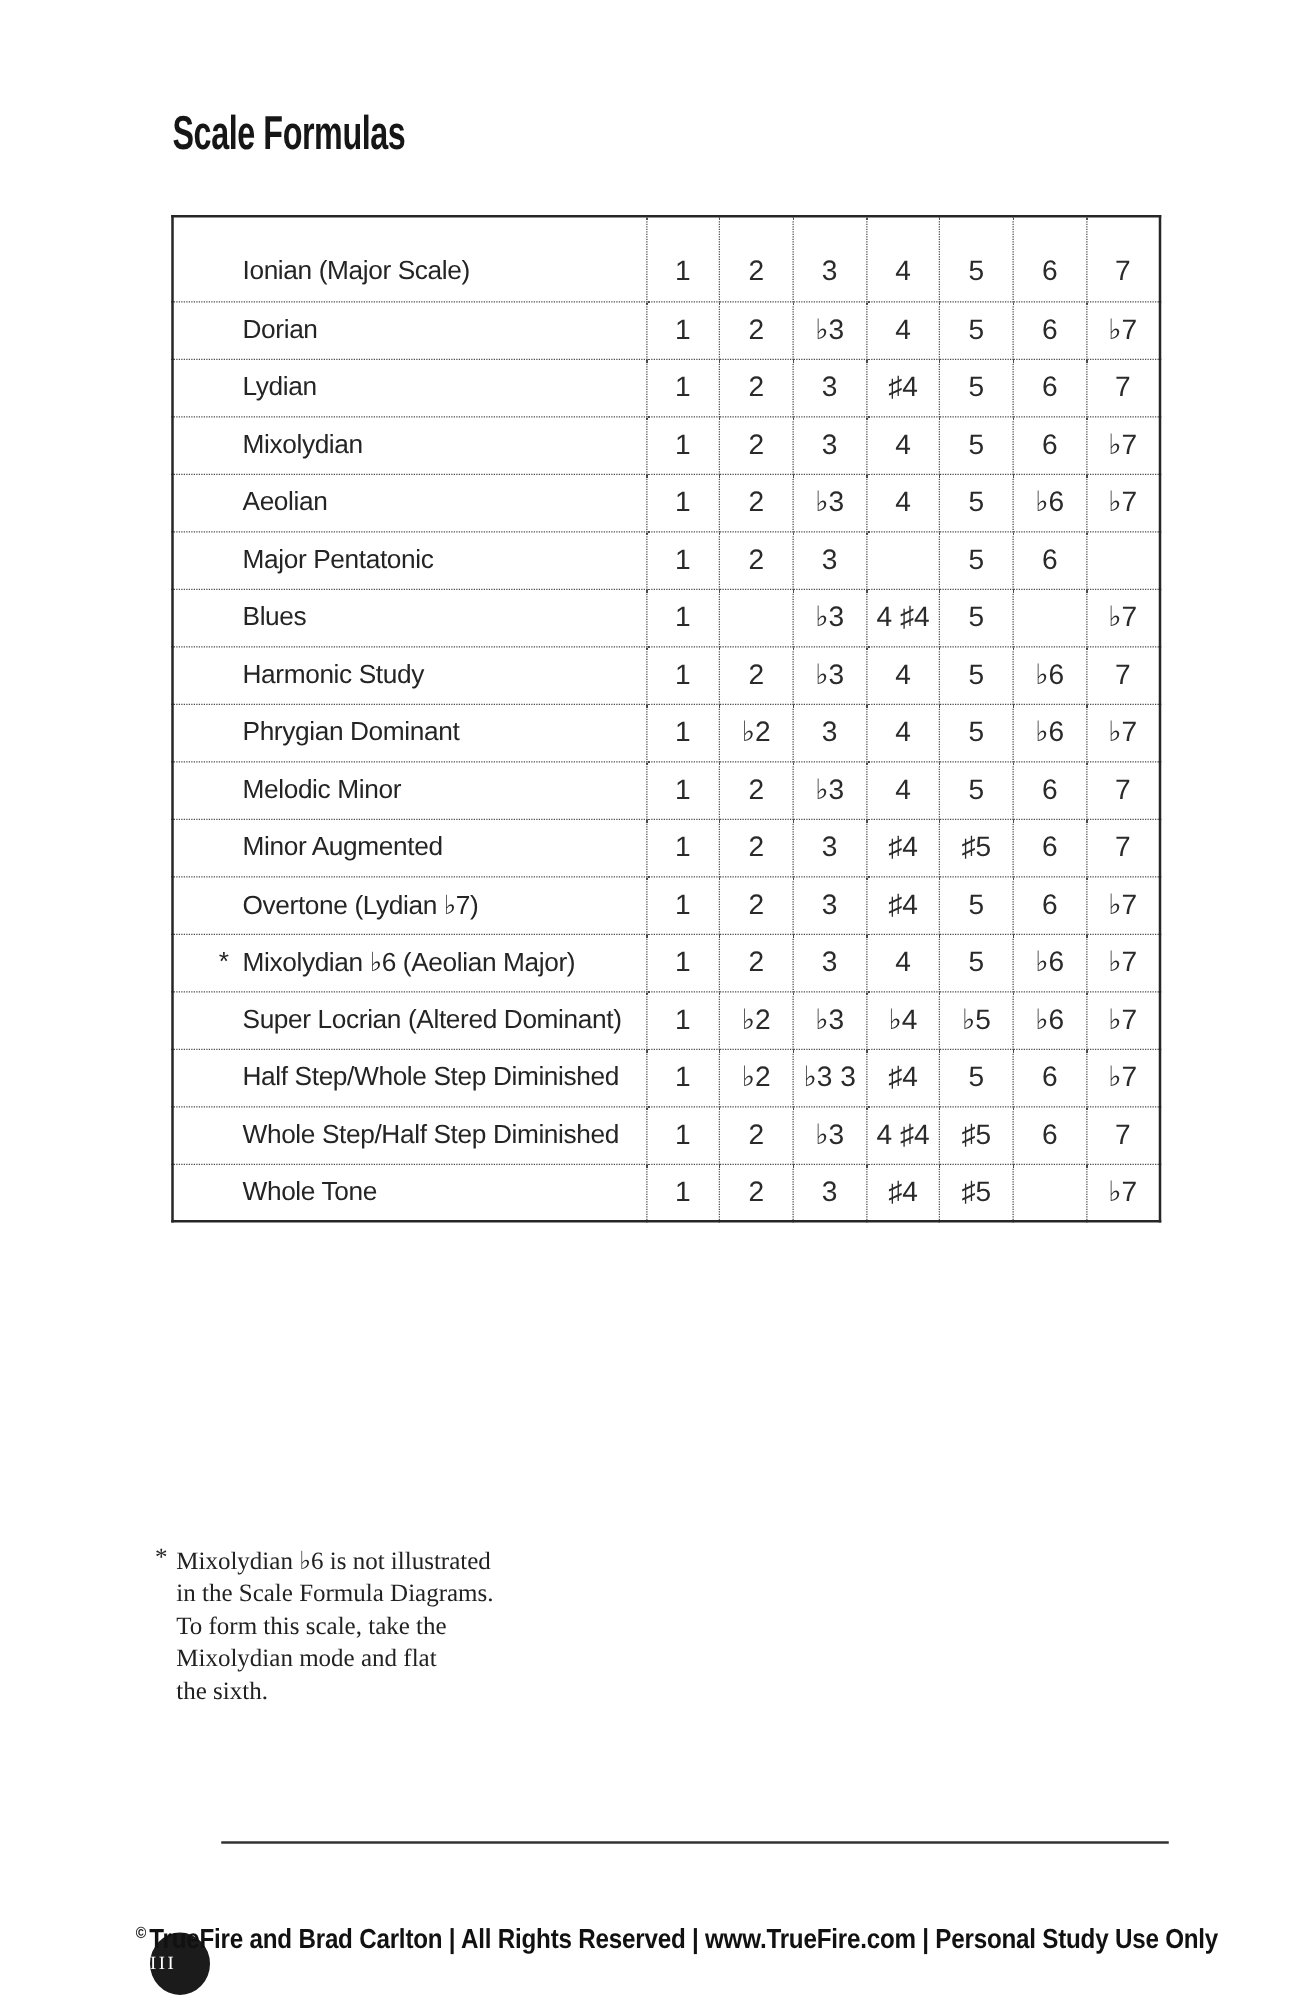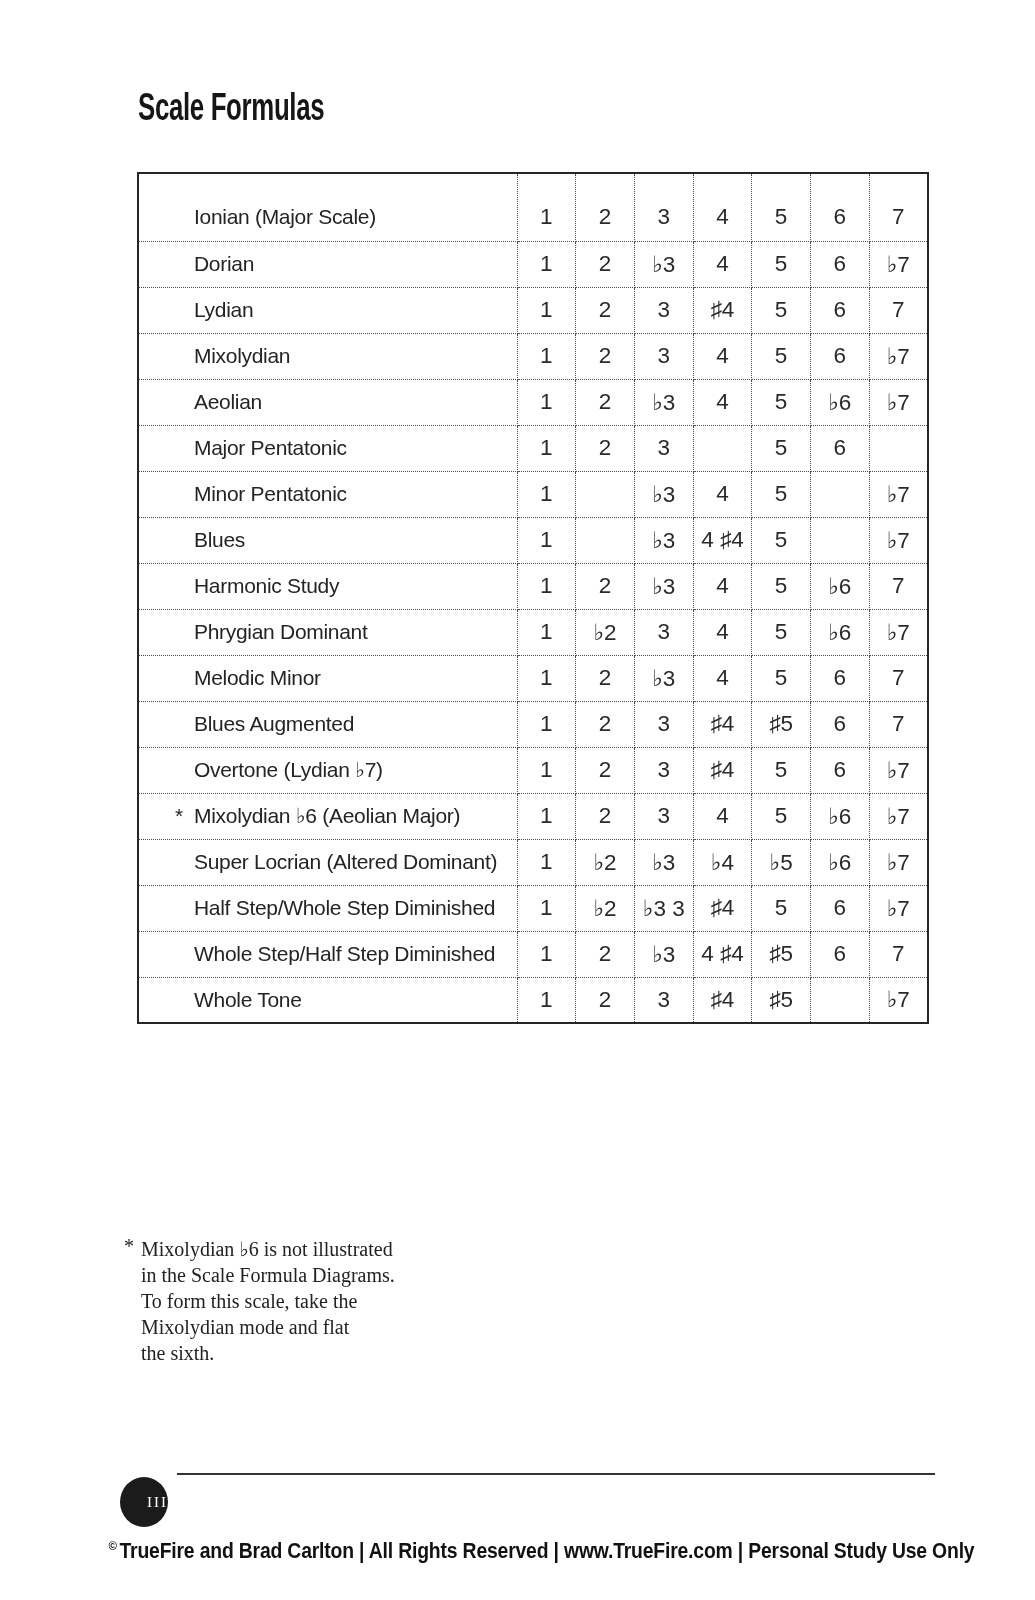--- a/index.html
+++ b/index.html
@@ -81,27 +81,27 @@
 
   .footer-rule {
     position: absolute;
     left: 177px; top: 1473px;
     width: 758px; height: 2px;
     background: #333333;
   }
 
   .page-badge {
     position: absolute;
-    left: 120px; top: 1477px;
+    left: 120px; top: 1546px;
     width: 48px; height: 50px;
     background: #1b1b1b;
     border-radius: 50%;
     display: flex;
     align-items: center;
-    justify-content: flex-end;
+    justify-content: flex-start;
     font-family: "Liberation Serif", "DejaVu Serif", serif;
     font-size: 15px;
     letter-spacing: 2px;
     color: #ffffff;
   }
 
   .footer-line {
     position: absolute;
     left: 0; top: 1538px;
     width: 1035px;
@@ -191,30 +191,20 @@
         <td class="name"><span class="row-prefix"></span><span>Major Pentatonic</span></td>
         <td class="deg">1</td>
         <td class="deg">2</td>
         <td class="deg">3</td>
         <td class="deg"></td>
         <td class="deg">5</td>
         <td class="deg">6</td>
         <td class="deg"></td>
       </tr>
       <tr>
-        <td class="name"><span class="row-prefix"></span><span>Minor Pentatonic</span></td>
-        <td class="deg">1</td>
-        <td class="deg"></td>
-        <td class="deg">♭3</td>
-        <td class="deg">4</td>
-        <td class="deg">5</td>
-        <td class="deg"></td>
-        <td class="deg">♭7</td>
-      </tr>
-      <tr>
         <td class="name"><span class="row-prefix"></span><span>Blues</span></td>
         <td class="deg">1</td>
         <td class="deg"></td>
         <td class="deg">♭3</td>
         <td class="deg">4 ♯4</td>
         <td class="deg">5</td>
         <td class="deg"></td>
         <td class="deg">♭7</td>
       </tr>
       <tr>
@@ -241,21 +231,21 @@
         <td class="name"><span class="row-prefix"></span><span>Melodic Minor</span></td>
         <td class="deg">1</td>
         <td class="deg">2</td>
         <td class="deg">♭3</td>
         <td class="deg">4</td>
         <td class="deg">5</td>
         <td class="deg">6</td>
         <td class="deg">7</td>
       </tr>
       <tr>
-        <td class="name"><span class="row-prefix"></span><span>Blues Augmented</span></td>
+        <td class="name"><span class="row-prefix"></span><span>Minor Augmented</span></td>
         <td class="deg">1</td>
         <td class="deg">2</td>
         <td class="deg">3</td>
         <td class="deg">♯4</td>
         <td class="deg">♯5</td>
         <td class="deg">6</td>
         <td class="deg">7</td>
       </tr>
       <tr>
         <td class="name"><span class="row-prefix"></span><span>Overtone (Lydian ♭7)</span></td>

